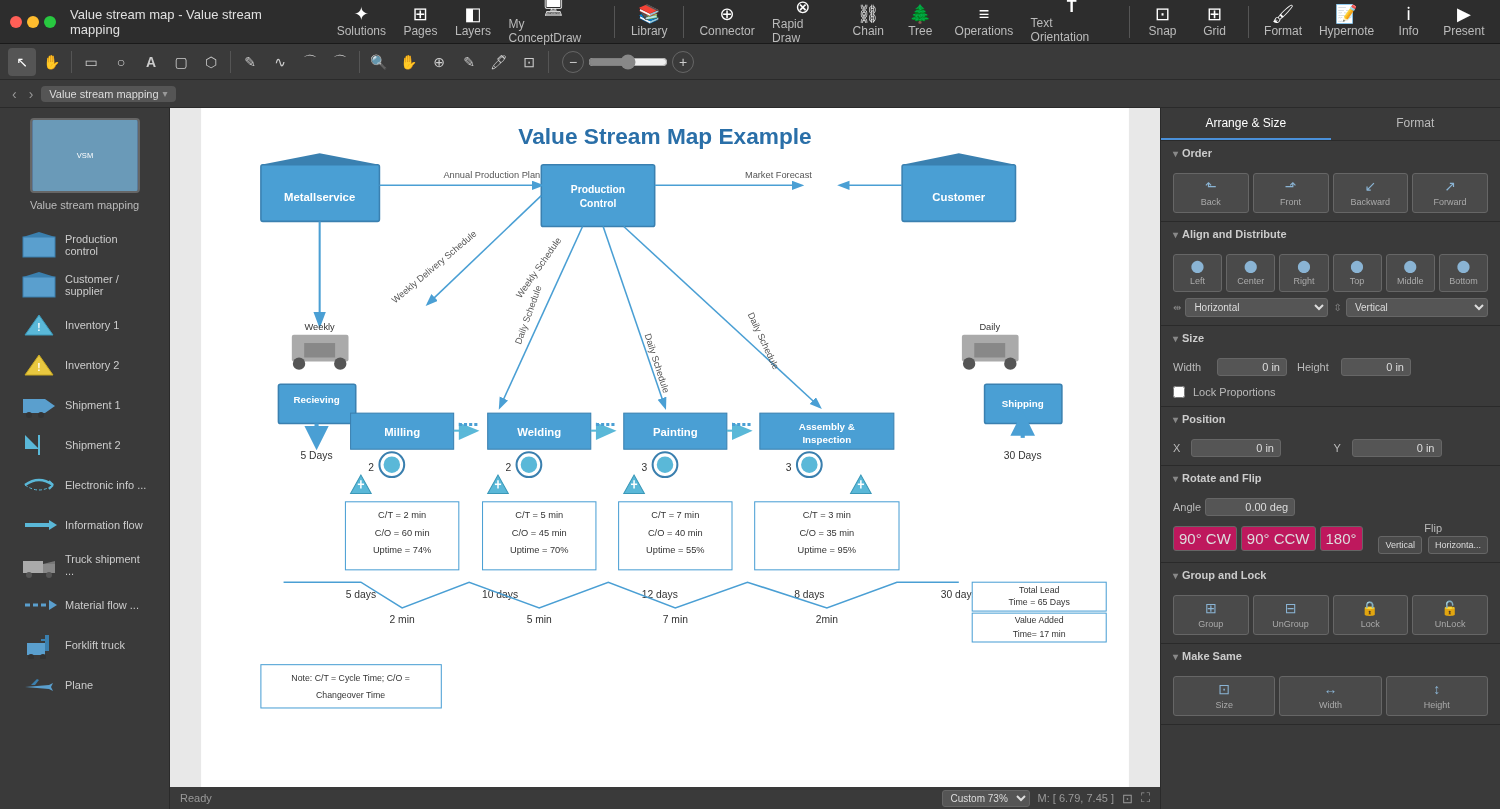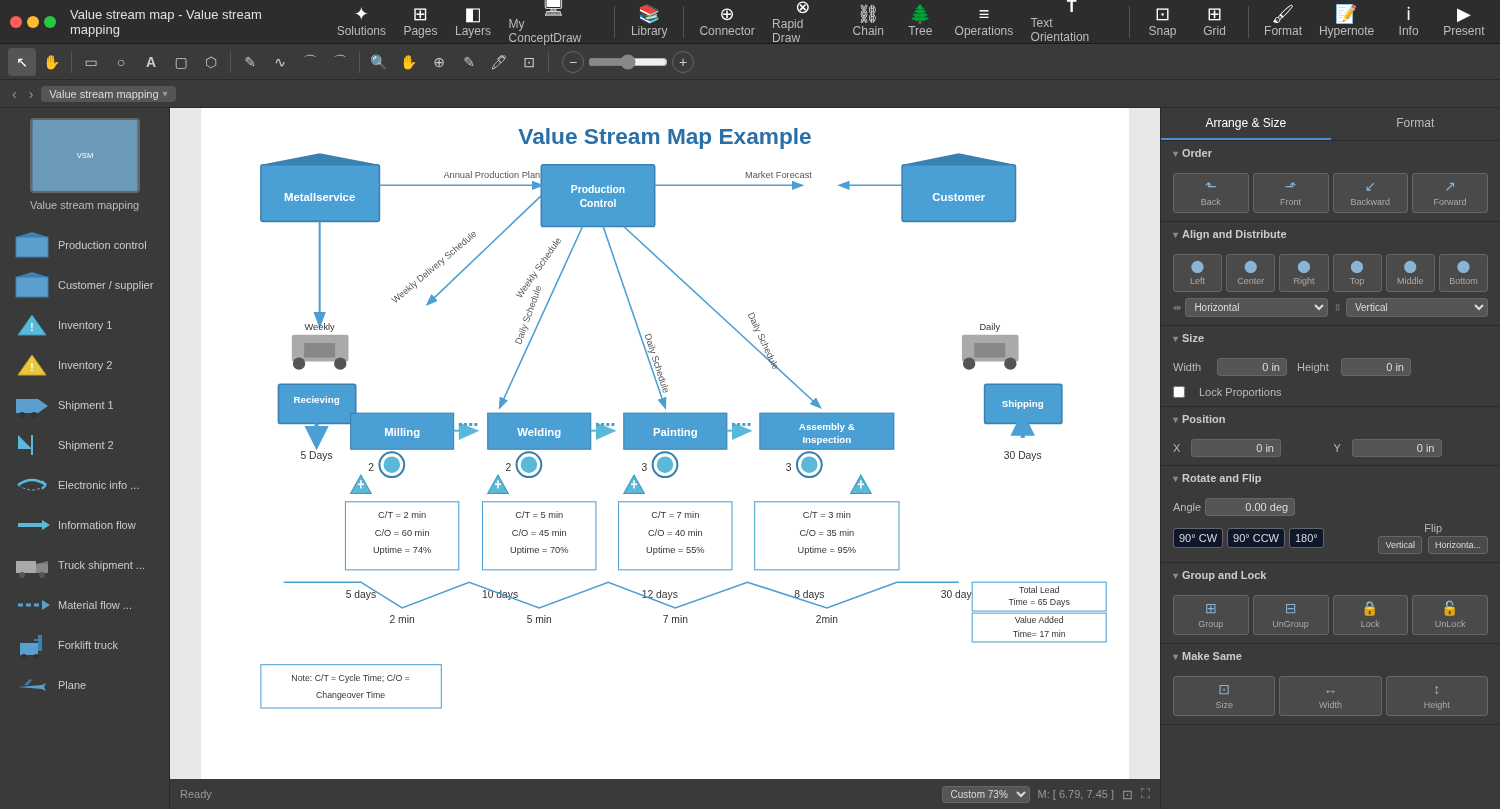--- a/index.html
+++ b/index.html
@@ -35,21 +35,21 @@
 
     
     #main { display: flex; height: calc(809px - 44px - 36px - 28px); }
 
     
     #left-sidebar { width: 170px; background: #3a3a3a; border-right: 1px solid #2a2a2a; overflow-y: auto; display: flex; flex-direction: column; }
     .sidebar-preview { padding: 10px; display: flex; flex-direction: column; align-items: center; }
     .preview-thumb { width: 110px; height: 75px; background: #5a7a9a; border-radius: 4px; border: 2px solid #666; overflow: hidden; display: flex; align-items: center; justify-content: center; }
     .preview-thumb svg { width: 100%; height: 100%; }
     .preview-label { font-size: 11px; color: #bbb; margin-top: 6px; text-align: center; }
-    .sidebar-items { flex: 1; padding: 4px 4px; }
+    .sidebar-items { flex: 1; padding: 4px 11px; }
     .sidebar-item { display: flex; align-items: center; gap: 8px; padding: 6px 10px; cursor: pointer; }
     .sidebar-item .si-icon { width: 36px; height: 28px; display: flex; align-items: center; justify-content: center; flex-shrink: 0; }
     .sidebar-item .si-label { font-size: 11px; color: #ccc; }
 
     
     #canvas-area { flex: 1; background: #e8e8e8; position: relative; overflow: hidden; }
 
     
     #right-panel { width: 340px; background: #3a3a3a; border-left: 1px solid #2a2a2a; display: flex; flex-direction: column; }
     .panel-tabs { display: flex; border-bottom: 1px solid #2a2a2a; }
@@ -62,35 +62,35 @@
     .order-btn-icon { font-size: 14px; color: #8ab4d4; display: block; }
     .order-btn-label { font-size: 9px; color: #aaa; }
     .align-buttons { display: grid; grid-template-columns: repeat(6, 1fr); gap: 4px; }
     .align-btn { background: #4a4a4a; border: 1px solid #666; border-radius: 3px; padding: 4px 2px; text-align: center; cursor: pointer; }
     .align-btn-icon { font-size: 12px; color: #8ab4d4; display: block; }
     .align-btn-label { font-size: 9px; color: #aaa; }
     .distribute-sel { background: #555; border: 1px solid #666; border-radius: 3px; color: #ddd; font-size: 10px; padding: 2px 4px; width: 100%; }
     .size-field { display: flex; align-items: center; gap: 4px; }
     .size-field label { font-size: 11px; color: #bbb; width: 40px; }
     .size-field input { background: #555; border: 1px solid #666; border-radius: 3px; color: #ddd; font-size: 11px; padding: 2px 6px; width: 70px; text-align: right; }
-    .lock-prop { display: flex; align-items: center; gap: 14px; font-size: 11px; color: #bbb; }
+    .lock-prop { display: flex; align-items: center; gap: 8px; font-size: 11px; color: #bbb; }
     .lock-prop input { width: 12px; height: 12px; }
     .pos-row { display: grid; grid-template-columns: 1fr 1fr; gap: 6px; }
     .pos-field { display: flex; align-items: center; gap: 4px; }
     .pos-field label { font-size: 11px; color: #bbb; width: 14px; }
     .pos-field input { background: #555; border: 1px solid #666; border-radius: 3px; color: #ddd; font-size: 11px; padding: 2px 6px; width: 90px; text-align: right; }
     .rotate-field { display: flex; align-items: center; gap: 4px; }
     .rotate-field label { font-size: 11px; color: #bbb; }
     .rotate-field input { background: #555; border: 1px solid #666; border-radius: 3px; color: #ddd; font-size: 11px; padding: 2px 6px; width: 90px; text-align: right; }
     .flip-section { display: flex; flex-direction: column; align-items: center; gap: 2px; }
     .flip-label { font-size: 11px; color: #bbb; }
     .flip-buttons { display: flex; gap: 6px; }
     .flip-btn { background: #4a4a4a; border: 1px solid #666; border-radius: 3px; padding: 3px 6px; cursor: pointer; font-size: 9px; color: #ddd; }
     .rotate-btns { display: flex; gap: 4px; }
-    .rotate-btn { background: #0f172a; border: 1px solid #666; border-radius: 3px; padding: 3px 5px; cursor: pointer; font-size: 11px; color: #ddd; }
+    .rotate-btn { background: #be185d; border: 1px solid #666; border-radius: 3px; padding: 3px 5px; cursor: pointer; font-size: 15px; color: #ddd; }
     .group-btns { display: grid; grid-template-columns: 1fr 1fr 1fr 1fr; gap: 4px; }
     .group-btn { background: #4a4a4a; border: 1px solid #666; border-radius: 3px; padding: 4px 2px; text-align: center; cursor: pointer; }
     .group-btn-icon { font-size: 14px; color: #8ab4d4; display: block; }
     .group-btn-label { font-size: 9px; color: #aaa; margin-top: 34px; }
     .make-same-btns { display: grid; grid-template-columns: 1fr 1fr 1fr; gap: 4px; }
     .make-same-btn { background: #4a4a4a; border: 1px solid #666; border-radius: 3px; padding: 4px 2px; text-align: center; cursor: pointer; }
     .make-same-btn-icon { font-size: 14px; color: #8ab4d4; display: block; }
     .make-same-btn-label { font-size: 9px; color: #aaa; }
 
     
@@ -541,21 +541,21 @@
       <defs>
         <marker id="arrow-blue" markerWidth="8" markerHeight="8" refX="6" refY="3" orient="auto">
           <path d="M0,0 L0,6 L8,3 z" fill="#4a9fd4"></path>
         </marker>
         <marker id="arrow-blue-fat" markerWidth="6" markerHeight="6" refX="3" refY="3" orient="auto">
           <path d="M0,0 L0,6 L6,3 z" fill="#4a9fd4"></path>
         </marker>
       </defs>
     </svg>
 
-    <div style="position:absolute;bottom:0;left:0;right:0;height:30px;background:#3a3a3a;display:flex;align-items:center;justify-content:space-between;padding:0 10px;">
+    <div style="position:absolute;bottom:0;left:0;right:0;height:22px;background:#3a3a3a;display:flex;align-items:center;justify-content:space-between;padding:0 10px;">
       <span style="font-size:11px;color:#999;">Ready</span>
       <div style="display:flex;align-items:center;gap:8px;">
         <select style="background:#555;border:1px solid #666;border-radius:3px;color:#ddd;font-size:10px;padding:1px 4px;margin-left:40px;">
           <option>Custom 73%</option>
           <option>50%</option>
           <option>100%</option>
           <option>150%</option>
         </select>
         <span style="font-size:11px;color:#999;">M: [ 6.79, 7.45 ]</span>
         <span style="color:#999;font-size:13px;cursor:pointer;">⊡</span>

